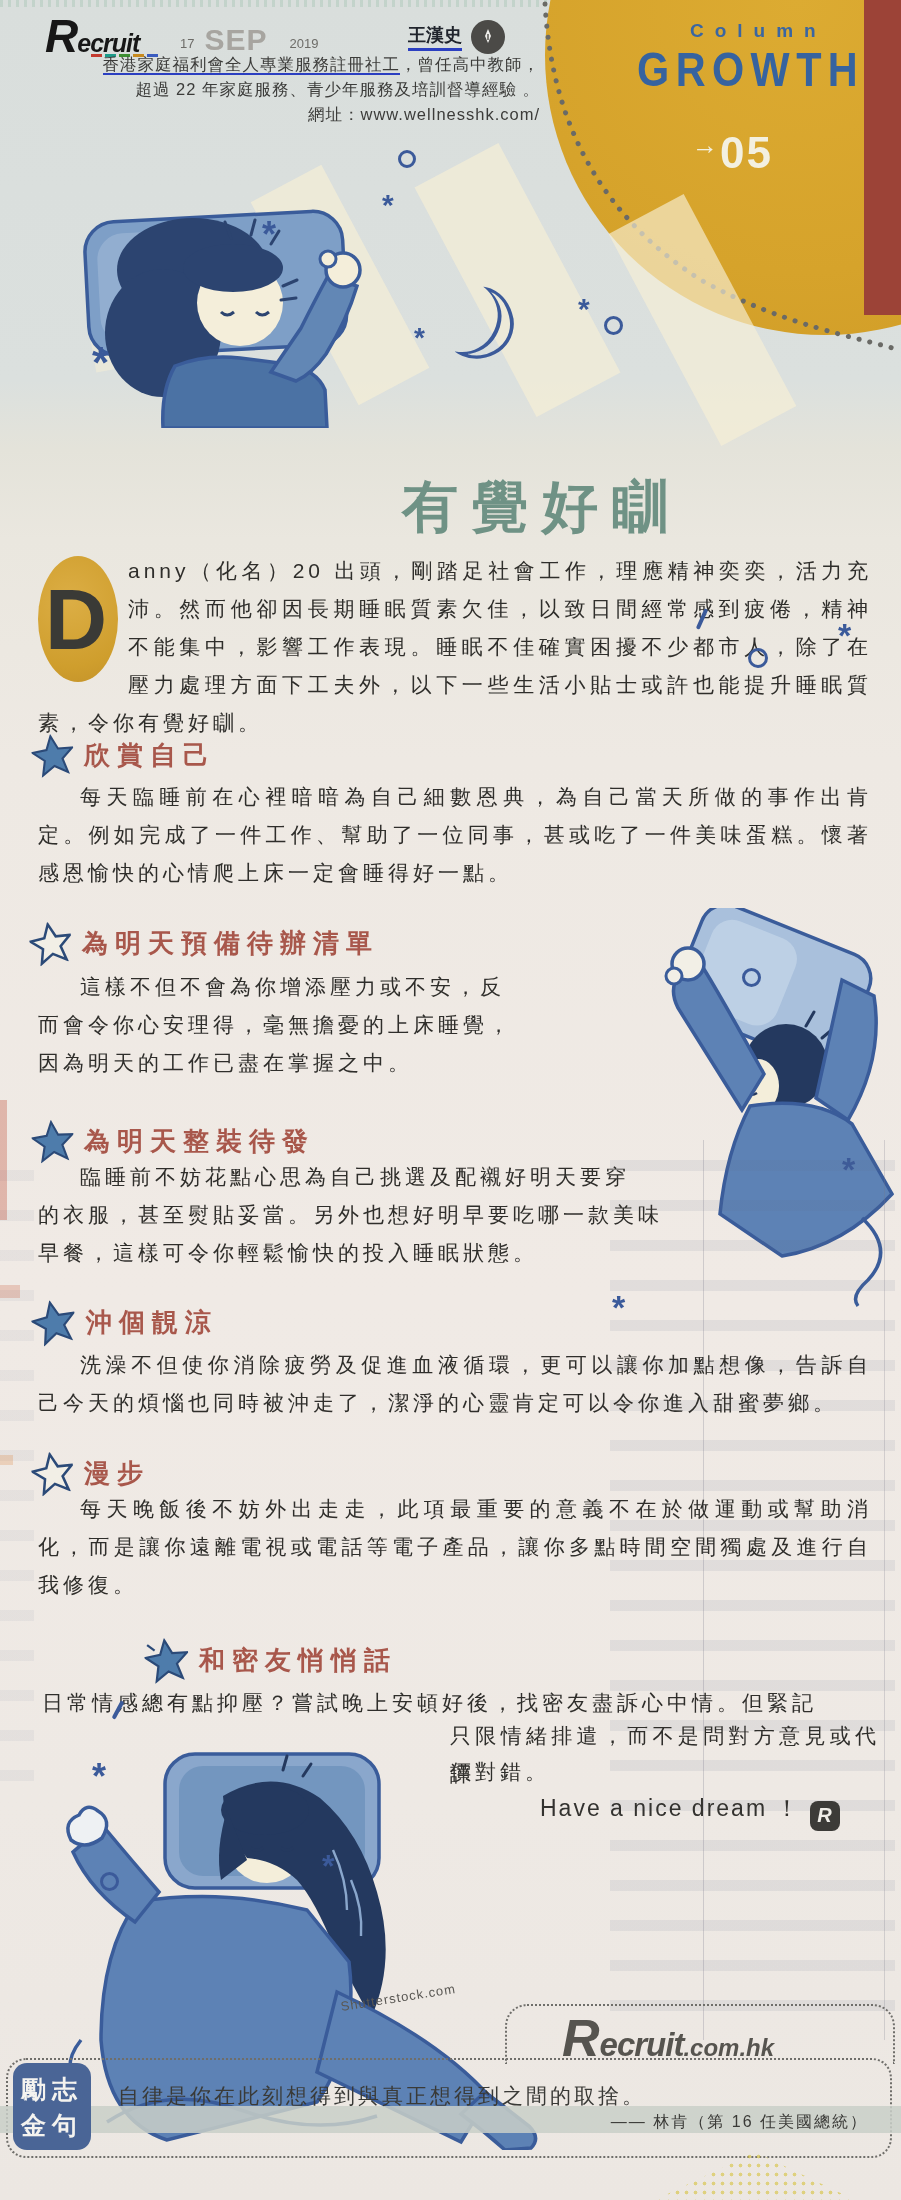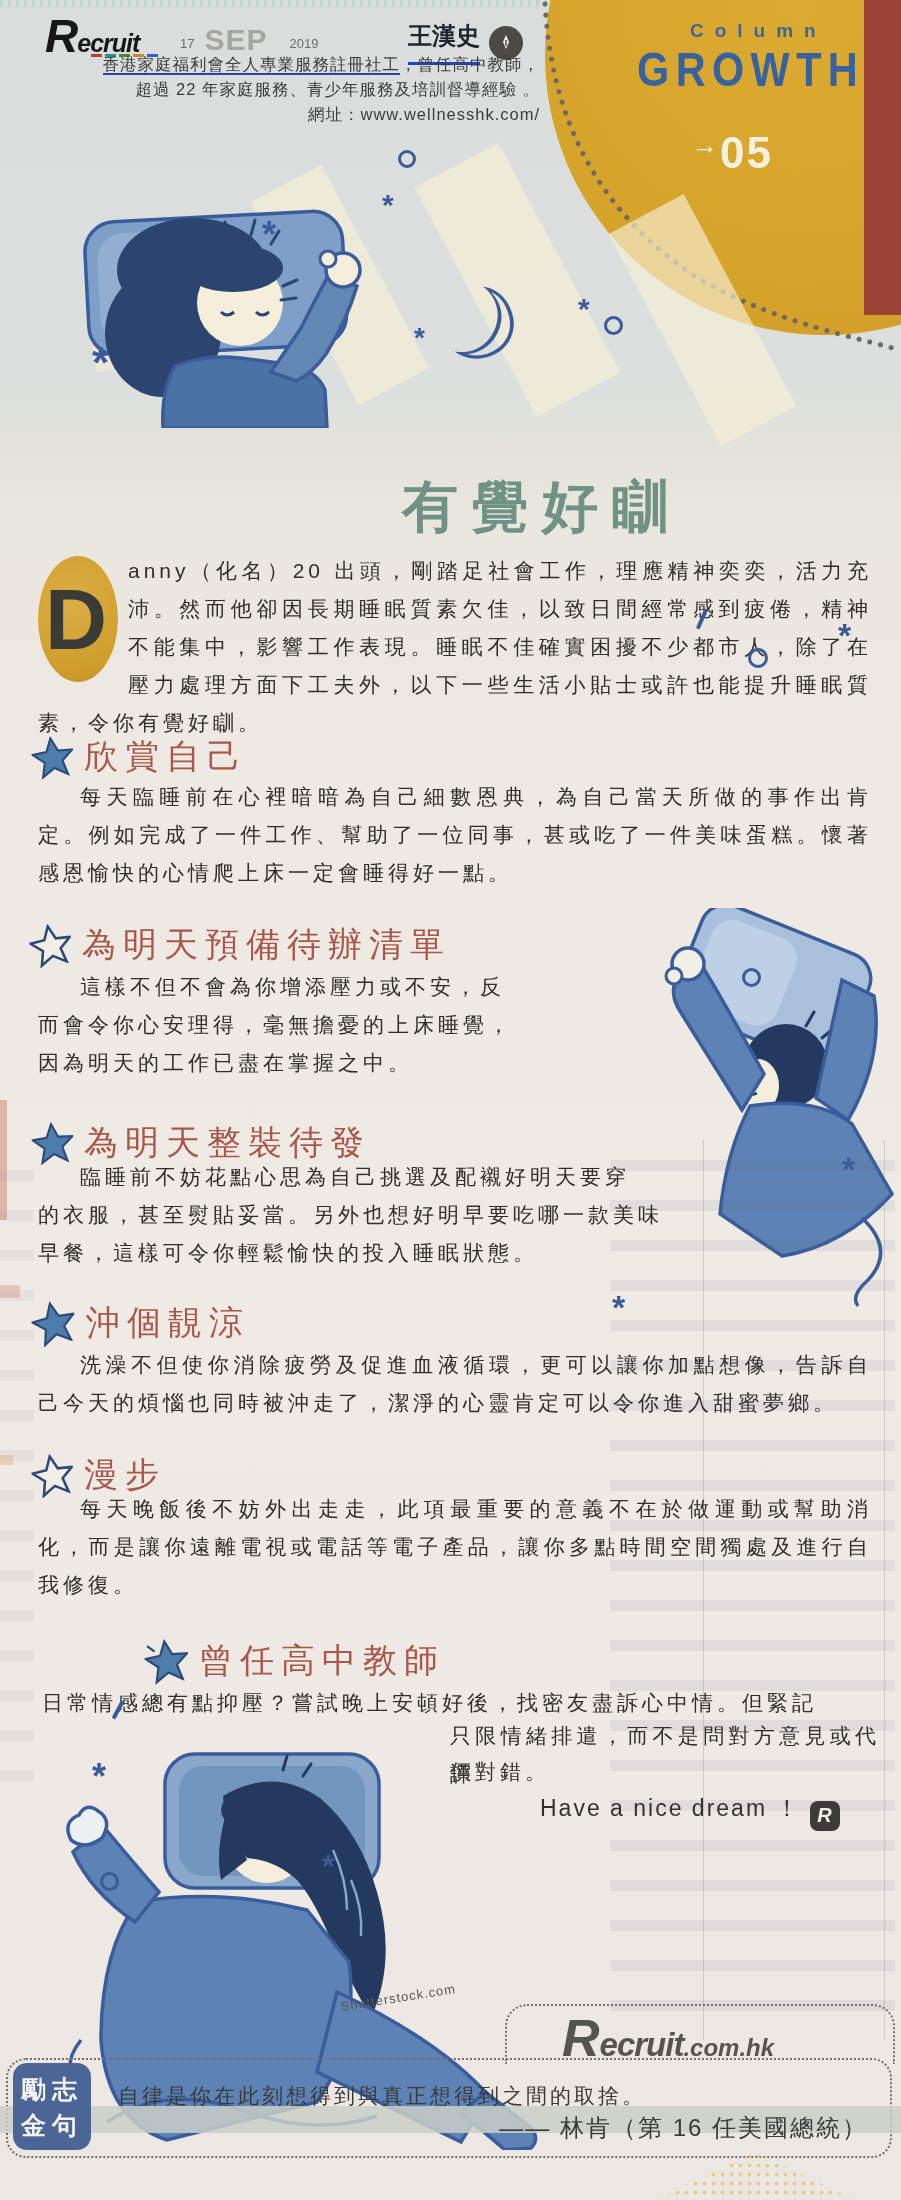--- a/index.html
+++ b/index.html
@@ -9,37 +9,37 @@
       #eee9e3 760px,#f0eae5 1300px,#eee9e4 1800px,#ece7e2 2200px);}
   .abs{position:absolute;}
   
   .rlogo{font-style:italic;font-weight:900;color:#171717;letter-spacing:-1px;}
   .rlogo .big{font-size:46px;line-height:40px;}
   .rlogo .rest{font-size:25px;}
   .logobars{display:flex;gap:3px;margin:-4px 0 0 46px;}
   .logobars span{width:11px;height:3px;display:inline-block;}
   .datebit{color:#6d6c68;font-size:13px;margin-left:12px;}
   .sepbig{font-size:30px;font-weight:900;color:#a7a5a0;letter-spacing:1px;}
-  .author{font-size:24px;font-weight:bold;color:#20242c;border-bottom:3px solid #2b3fc1;padding-bottom:10px;}
+  .author{font-size:18px;font-weight:bold;color:#20242c;border-bottom:3px solid #2b3fc1;padding-bottom:1px;}
   .bio{font-size:16.5px;line-height:25px;color:#3c3c3a;text-align:right;letter-spacing:1px;}
   .bio .ul{border-bottom:2px solid #2b3fc1;}
   .goldcircle{width:560px;height:560px;border-radius:50%;
     background:radial-gradient(circle at 45% 40%,#dcab32 0%,#d6a32b 60%,#cf9b26 100%);}
   .maroon{background:#9c4337;}
   .columnword{color:#3a66a2;font-size:19px;letter-spacing:11px;font-weight:bold;}
   .growth{color:#36639f;font-size:45px;font-weight:900;letter-spacing:7px;transform:scale(.92,1.08);transform-origin:left top;}
   .colnum{color:#f3f0e0;font-size:44px;font-weight:900;letter-spacing:2px;text-align:right;}
   .colnum .arr{font-size:26px;vertical-align:14px;font-weight:900;}
   
   .title{color:#6f9285;font-size:56px;font-weight:900;letter-spacing:14px;margin-top:24px;}
   .body-text{font-size:21px;letter-spacing:4px;line-height:38px;color:#2f2e2b;text-align:justify;}
   .body-text .line{display:block;}
   .indent{text-indent:2em;}
   .sec-head{display:flex;align-items:center;gap:10px;}
-  .sec-head .t{color:#a8574b;font-size:34px;font-weight:normal;letter-spacing:7px;}
+  .sec-head .t{color:#a8574b;font-size:26px;font-weight:bold;letter-spacing:7px;}
   .dropcap{float:left;width:80px;height:126px;margin:4px 10px 0 0;border-radius:50%;
     background:radial-gradient(circle at 40% 35%,#dcae45,#cf9e2d 70%,#c3922a);
     display:flex;align-items:center;justify-content:center;}
   .dropcap span{font-size:86px;font-weight:700;color:#3a3a36;line-height:1;}
   .closing{font-size:23px;color:#33322f;letter-spacing:2px;}
   .rbadge{display:inline-flex;width:30px;height:30px;border-radius:8px;background:#3c3b38;
     color:#efede8;align-items:center;justify-content:center;font-style:italic;font-weight:900;
     font-size:20px;vertical-align:-6px;margin-left:10px;}
   .star{flex:0 0 auto;}
   .deco-star{color:#3b5a9a;font-weight:bold;position:absolute;}
@@ -51,21 +51,21 @@
   .sitelogo{font-style:italic;font-weight:900;color:#56544f;}
   .sitelogo .big{font-size:52px;}
   .sitelogo .mid{font-size:33px;letter-spacing:-1px;}
   .sitelogo .suf{font-size:24px;}
   .dotted-box{border:2px dotted #6f6e6a;border-radius:20px;}
   .quote-label{background:#4a6596;border-radius:14px;color:#f4f3ef;
     display:flex;flex-direction:column;align-items:center;justify-content:center;
     font-size:25px;letter-spacing:6px;line-height:36px;font-weight:bold;}
   .grayband{background:#c9cfc8;opacity:.85;}
   .quote{font-size:21px;letter-spacing:3px;color:#3a3a37;}
-  .attr{font-size:24px;letter-spacing:2px;color:#3a3a37;}
+  .attr{font-size:16px;letter-spacing:2px;color:#3a3a37;}
   .ghost-stripes{background:repeating-linear-gradient(180deg,rgba(92,106,136,.10) 0 11px,transparent 11px 40px);}
   .ghost-cream{background:#f7f0d6;opacity:.65;}
   .penicon{width:34px;height:34px;border-radius:50%;background:#4b4a47;display:flex;align-items:center;justify-content:center;}
   .yellowdots{background-image:radial-gradient(circle,rgba(214,194,60,.6) 1.6px,transparent 2.2px);
     background-size:9px 9px;clip-path:polygon(50% 0,100% 100%,0 100%);}
   svg{display:block;}
 </style>
 </head>
 <body>
 
@@ -252,21 +252,21 @@
     </svg>
     <span class="t">漫步</span>
   </div>
   <div class="abs body-text indent" style="left:38px;top:1490px;width:834px;">每天晚飯後不妨外出走走，此項最重要的意義不在於做運動或幫助消化，而是讓你遠離電視或電話等電子產品，讓你多點時間空間獨處及進行自我修復。</div>
 
   <div class="abs sec-head" style="left:145px;top:1638px;">
     <svg class="star" width="44" height="44" viewBox="0 0 40 40" style="transform:rotate(-8deg);">
       <line x1="4" y1="4" x2="10" y2="10" stroke="#2b4a78" stroke-width="2"></line>
       <path d="M20 2 L25.5 14.5 L39 15.5 L28.5 24.5 L32 38 L20 30.5 L8 38 L11.5 24.5 L1 15.5 L14.5 14.5 Z" fill="#4e7cab" stroke="#2b4a78" stroke-width="2"></path>
     </svg>
-    <span class="t">曾任高中教師</span>
+    <span class="t">和密友悄悄話</span>
   </div>
   <div class="abs body-text" style="left:42px;top:1684px;width:834px;">日常情感總有點抑壓？嘗試晚上安頓好後，找密友盡訴心中情。但緊記</div>
   <div class="abs body-text" style="left:450px;top:1717px;width:430px;">只限情緒排遣，而不是問對方意見或代評</div>
   <div class="abs closing" style="left:540px;top:1793px;">
     <span>Have a nice dream ！</span><span class="rbadge">R</span>
   </div>
 
   <div class="abs body-text" style="left:450px;top:1753px;width:430px;">價對錯。</div>
 
   <svg class="abs" width="560" height="410" style="left:15px;top:1740px;" viewBox="0 0 560 410">

